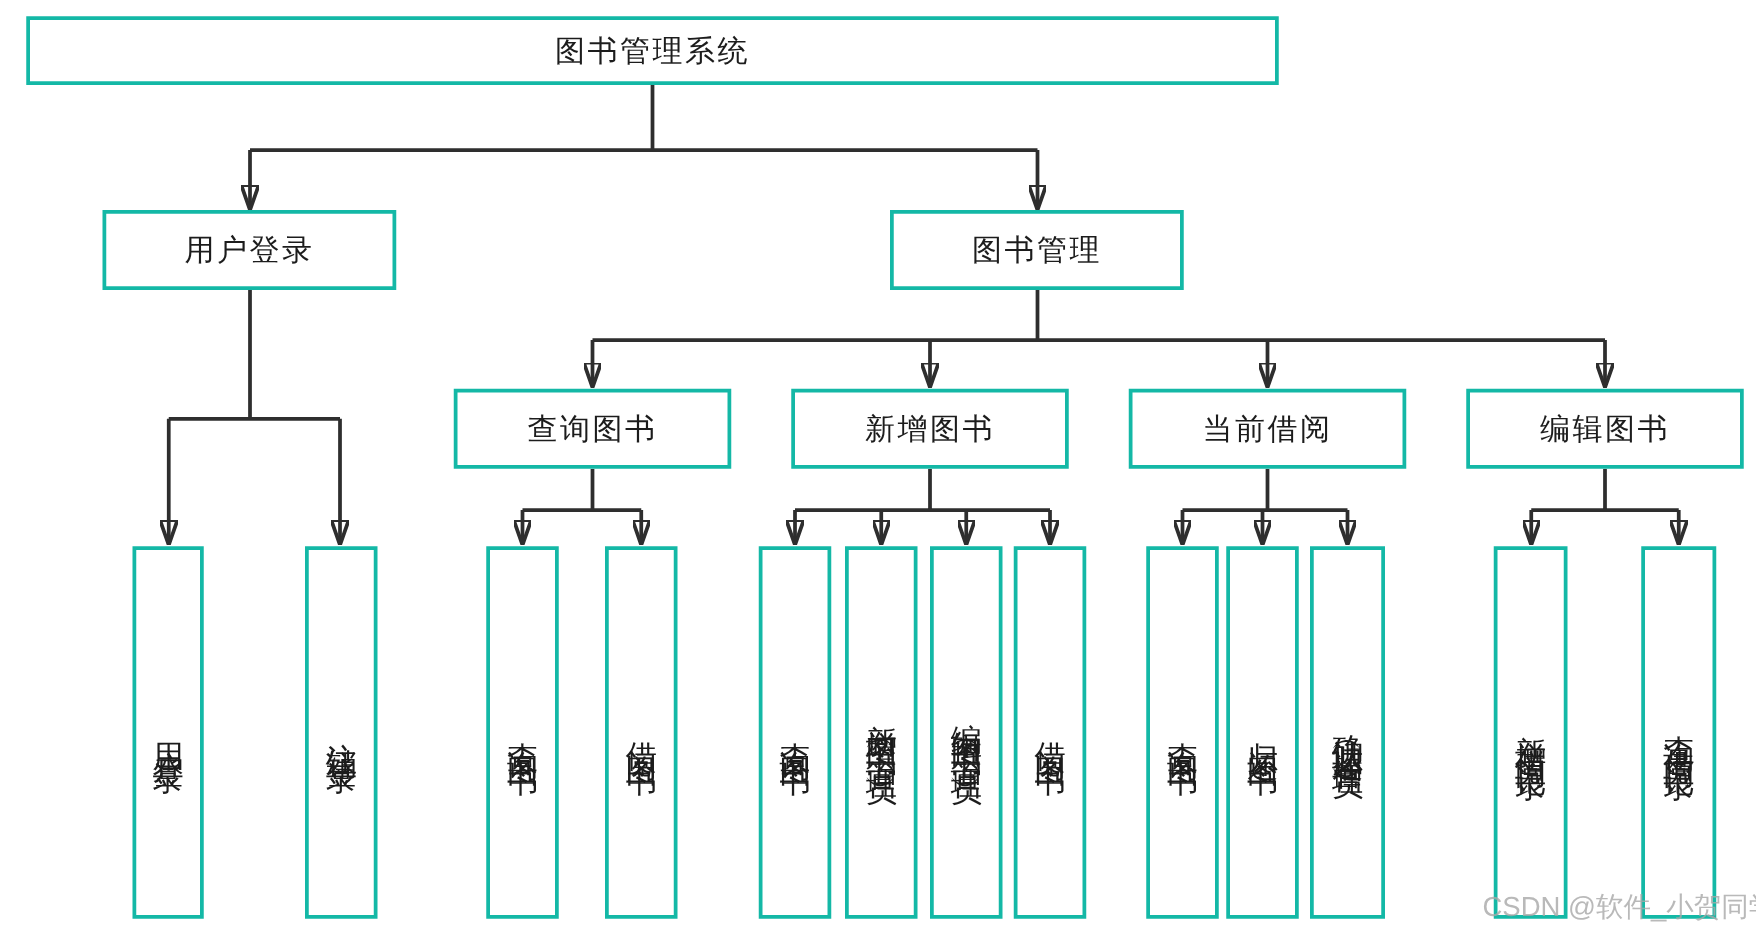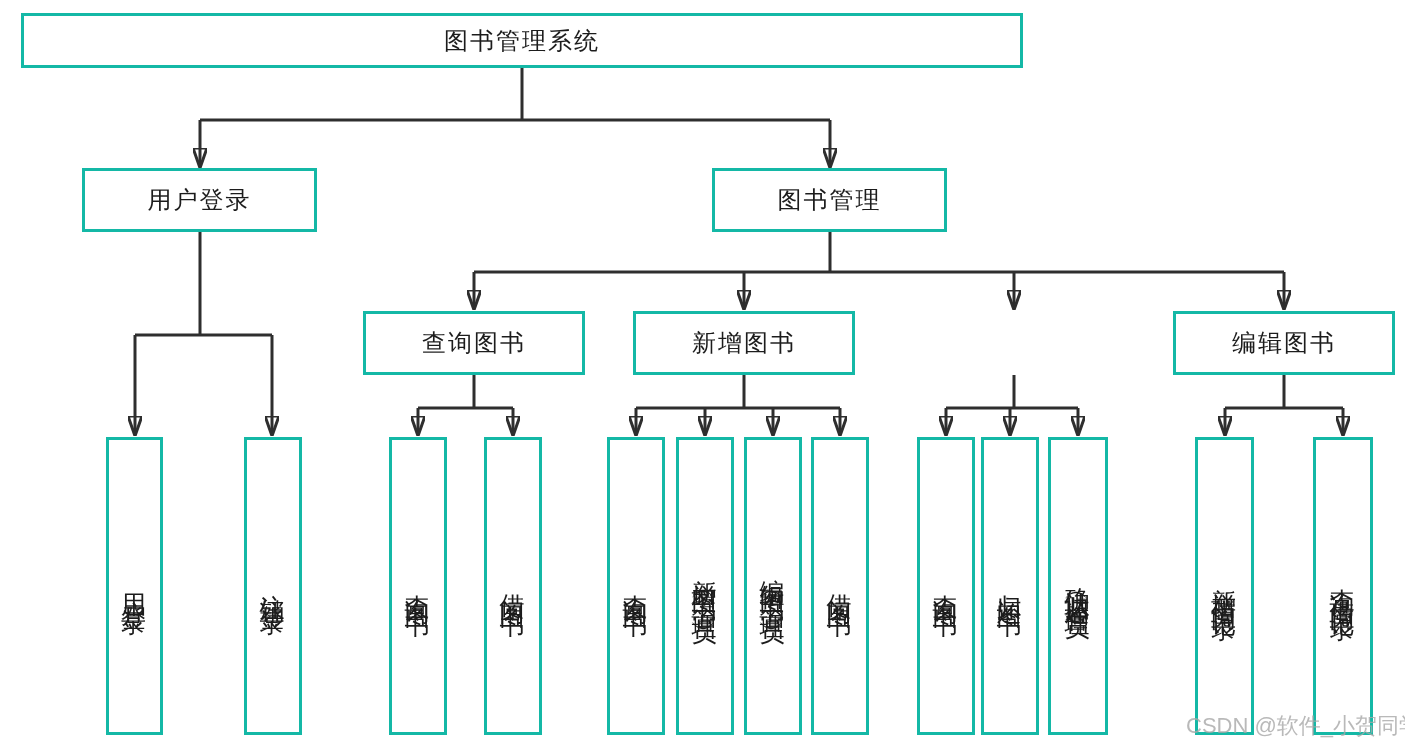--- a/index.html
+++ b/index.html
@@ -97,20 +97,23 @@
   <div class="node" style="left:712px; top:168px; width:235px; height:64px;">
     <span>图书管理</span>
   </div>
 
   <div class="node" style="left:363px; top:311px; width:222px; height:64px;">
     <span>查询图书</span>
   </div>
   <div class="node" style="left:633px; top:311px; width:222px; height:64px;">
     <span>新增图书</span>
   </div>
+  <div class="node" style="left:903px; top:311px; width:222px; height:64px;">
+    <span>当前借阅</span>
+  </div>
   <div class="node" style="left:1173px; top:311px; width:222px; height:64px;">
     <span>编辑图书</span>
   </div>
 
   <div class="node v" style="left:106px; top:437px; width:57px; height:298px;">
     <span>用户登录</span>
   </div>
   <div class="node v" style="left:244px; top:437px; width:58px; height:298px;">
     <span>注销登录</span>
   </div>

